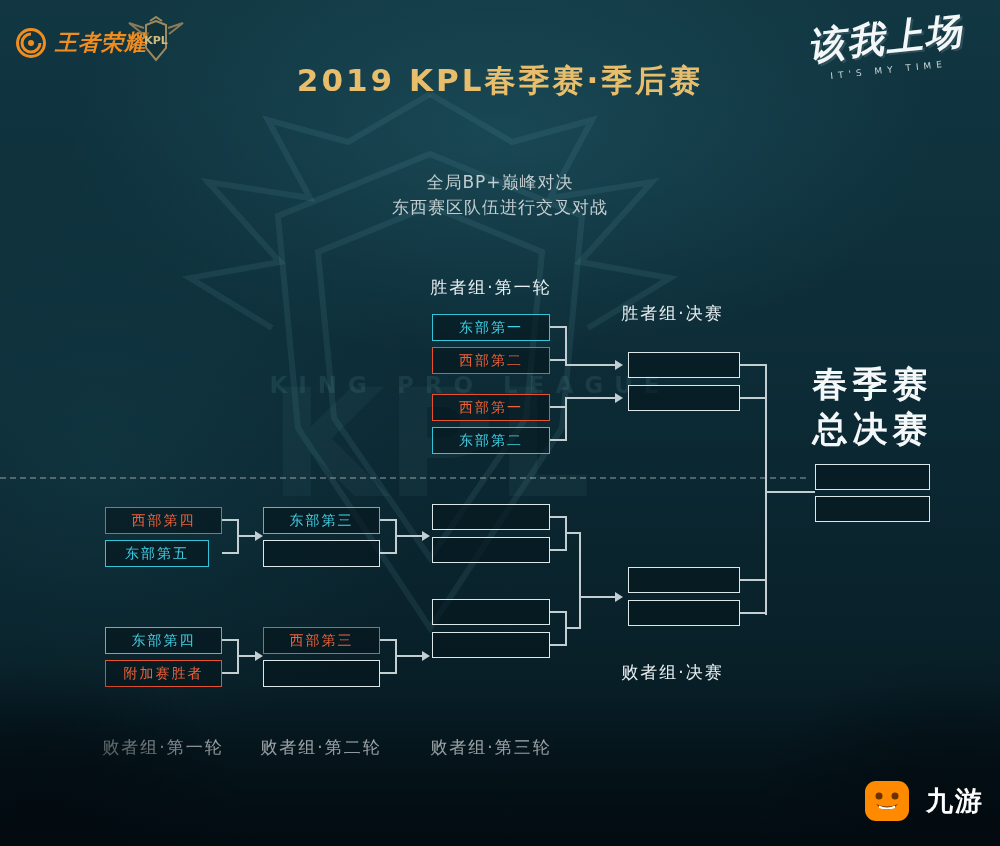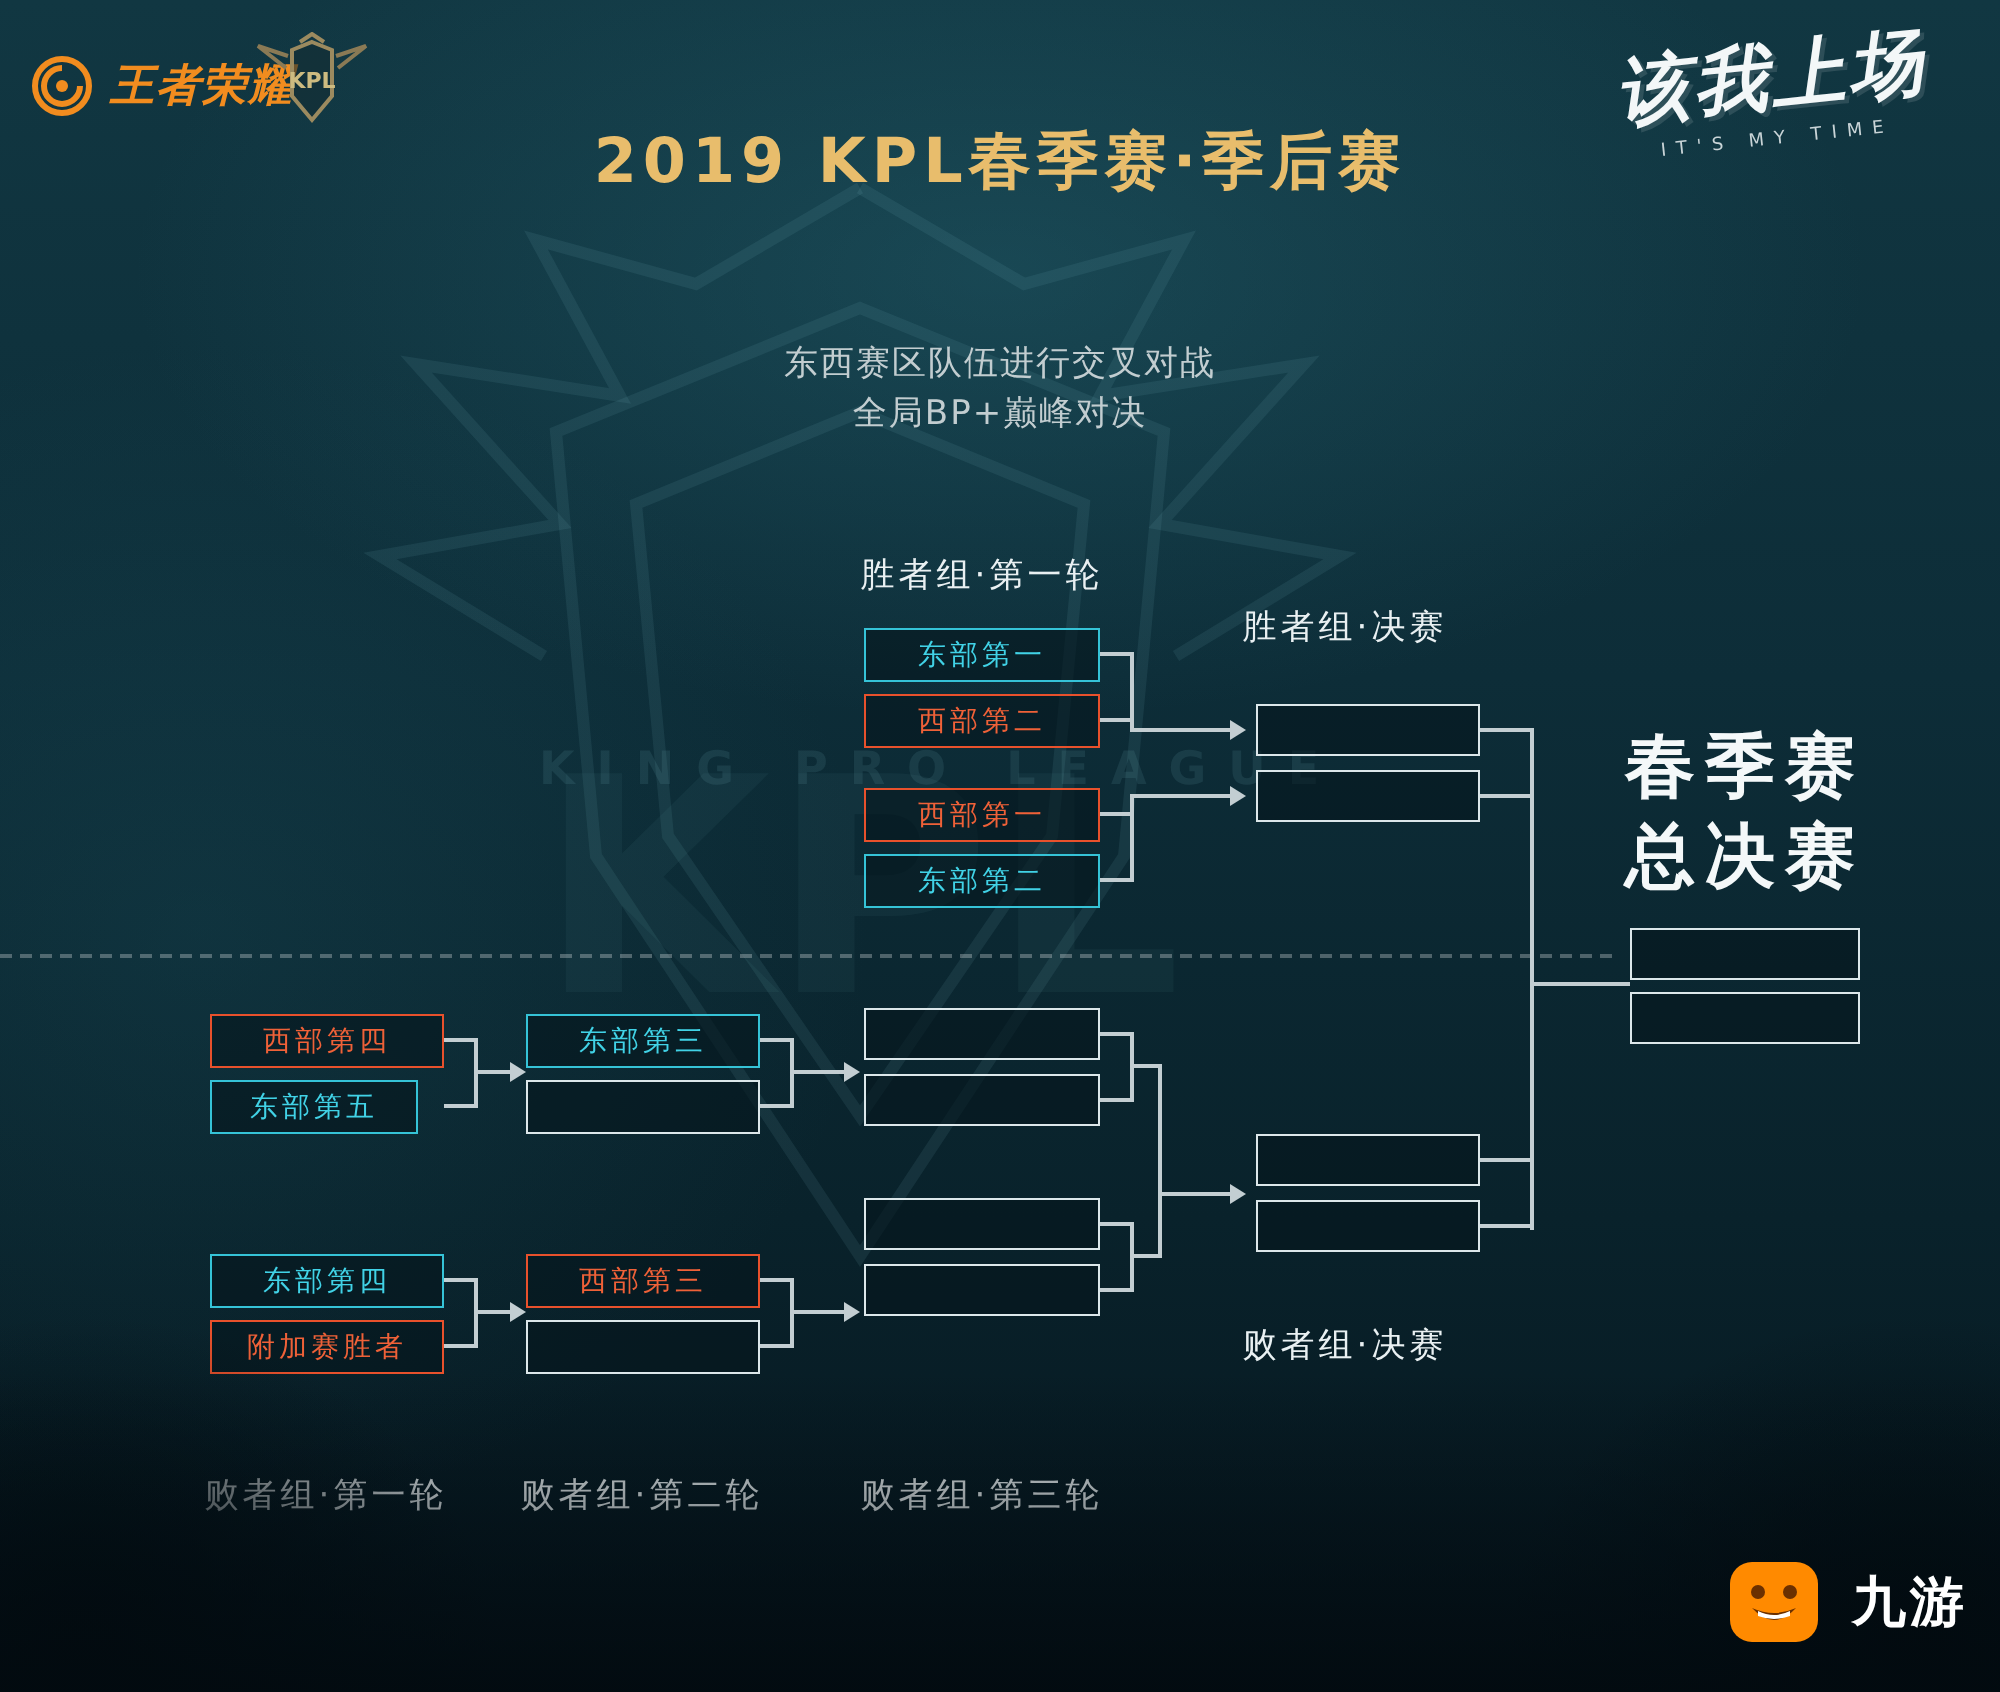--- a/index.html
+++ b/index.html
@@ -100,22 +100,22 @@
   </svg>
 
   <div class="slogan">
     <div class="slogan-main">该我上场</div>
     <div class="slogan-sub">IT'S MY TIME</div>
   </div>
 
   <div class="title-main">2019 KPL春季赛·季后赛</div>
 
   <div class="rules">
+    <div>全局BP+巅峰对决</div>
     <div>东西赛区队伍进行交叉对战</div>
-    <div>全局BP+巅峰对决</div>
   </div>
 
   <div class="blabel" style="left:415px;top:276px;width:152px">胜者组·第一轮</div>
   <div class="blabel" style="left:605px;top:302px;width:135px">胜者组·决赛</div>
   <div class="blabel" style="left:605px;top:661px;width:135px">败者组·决赛</div>
   <div class="blabel" style="left:92px;top:736px;width:142px">败者组·第一轮</div>
   <div class="blabel" style="left:250px;top:736px;width:142px">败者组·第二轮</div>
   <div class="blabel" style="left:420px;top:736px;width:142px">败者组·第三轮</div>
 
   <div class="dash"></div>

